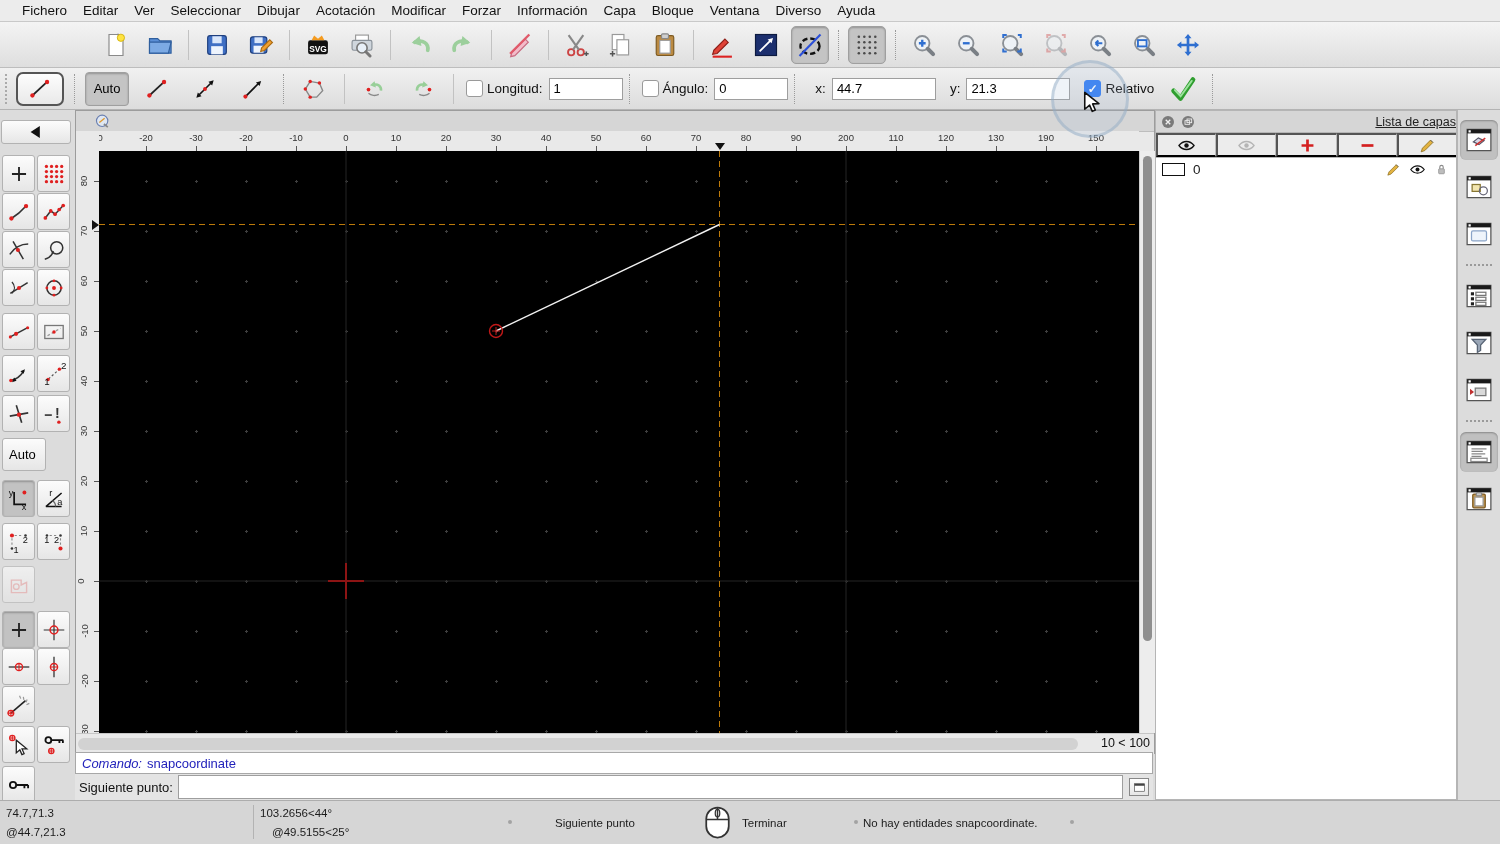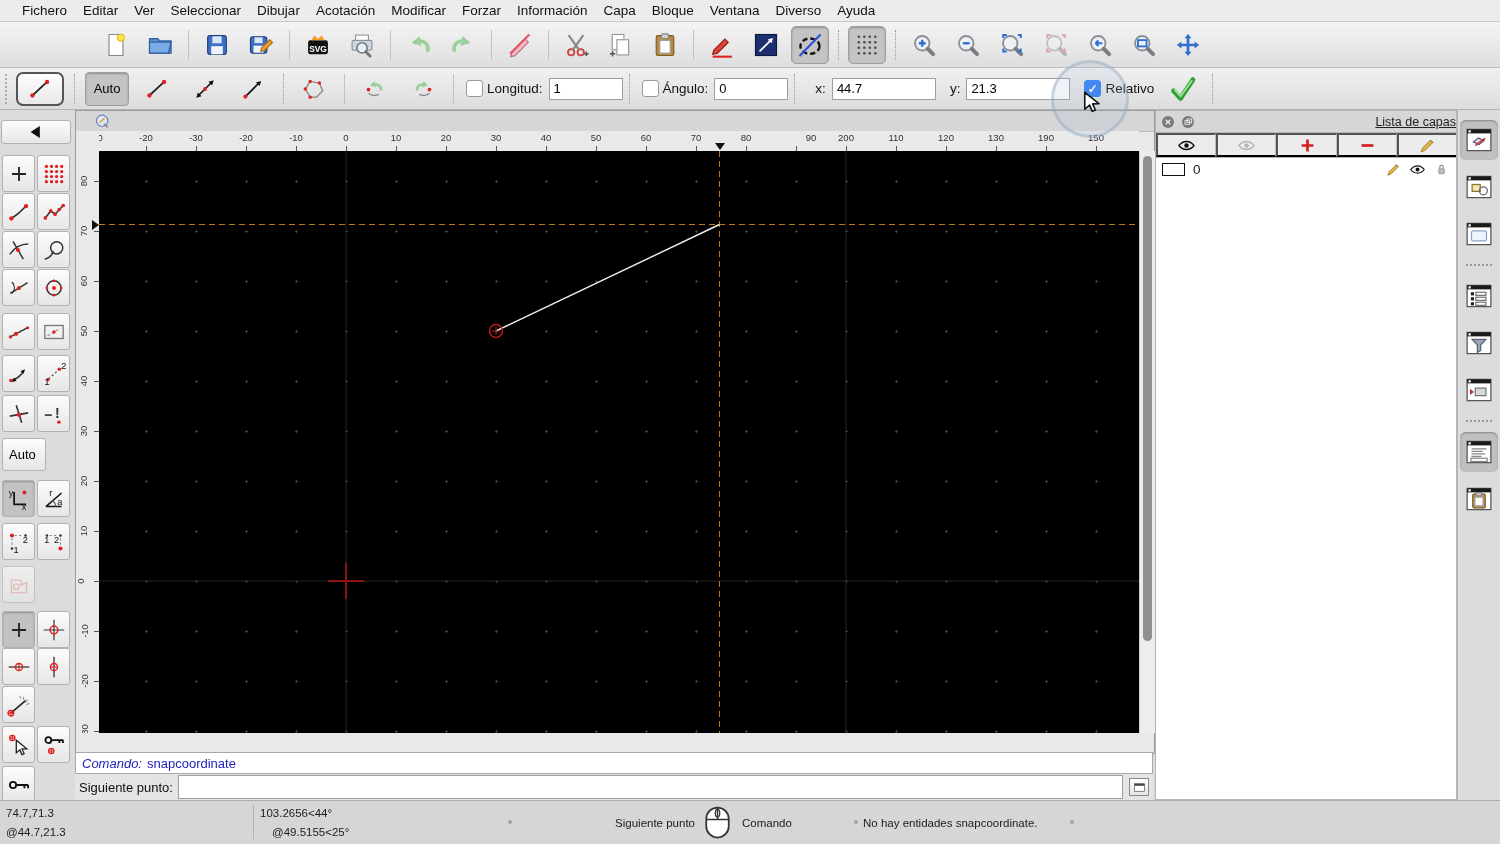--- a/index.html
+++ b/index.html
@@ -779,21 +779,21 @@
         <span class="hr-label" style="left:447px">40</span>
         <span class="hr-tick" style="left:447px"></span>
         <span class="hr-label" style="left:497px">50</span>
         <span class="hr-tick" style="left:497px"></span>
         <span class="hr-label" style="left:547px">60</span>
         <span class="hr-tick" style="left:547px"></span>
         <span class="hr-label" style="left:597px">70</span>
         <span class="hr-tick" style="left:597px"></span>
         <span class="hr-label" style="left:647px">80</span>
         <span class="hr-tick" style="left:647px"></span>
-        <span class="hr-label" style="left:712px">90</span>
+        <span class="hr-label" style="left:697px">90</span>
         <span class="hr-tick" style="left:697px"></span>
         <span class="hr-label" style="left:747px">200</span>
         <span class="hr-tick" style="left:747px"></span>
         <span class="hr-label" style="left:797px">110</span>
         <span class="hr-tick" style="left:797px"></span>
         <span class="hr-label" style="left:847px">120</span>
         <span class="hr-tick" style="left:847px"></span>
         <span class="hr-label" style="left:897px">130</span>
         <span class="hr-tick" style="left:897px"></span>
         <span class="hr-label" style="left:947px">190</span>
@@ -840,20 +840,24 @@
           <line x1="247" y1="412" x2="247" y2="448" stroke="#8d1414" stroke-width="2"></line>
           <line x1="397" y1="180" x2="620.5" y2="73.5" stroke="#f2f2f2" stroke-width="1.4"></line>
           <circle cx="397" cy="180" r="6.5" fill="none" stroke="#c01818" stroke-width="1.4"></circle>
           <line x1="393" y1="180" x2="401" y2="180" stroke="#c01818" stroke-width="1"></line>
           <line x1="397" y1="176" x2="397" y2="184" stroke="#c01818" stroke-width="1"></line>
         </svg>
     </div>
     <div id="vscroll">
       <div class="thumb"></div>
     </div>
+    <div id="bottomstrip">
+      <div id="hscroll-thumb"></div>
+      <span id="grid-status">10 &lt; 100</span>
+    </div>
   </div>
 
   <div id="layers-panel">
     <div id="lp-titlebar">
       <button class="lp-winbtn" id="lp-close">
           <svg viewBox="0 0 24 24" width="16" height="16">
             <circle cx="12" cy="12" r="9" fill="#7a7a7a"></circle>
             <path d="M8.6 8.6l6.8 6.8M15.4 8.6l-6.8 6.8" stroke="#f0f0f0" stroke-width="2"></path>
           </svg>
         </button>
@@ -1045,29 +1049,29 @@
       </button>
   </div>
 
   <div id="statusbar">
     <div class="sb-line" style="left:6px;top:6px">74.7,71.3</div>
     <div class="sb-line" style="left:6px;top:25px">@44.7,21.3</div>
     <div class="sb-div" style="left:253px"></div>
     <div class="sb-line" style="left:260px;top:6px">103.2656&lt;44°</div>
     <div class="sb-line" style="left:272px;top:25px">@49.5155&lt;25°</div>
     <div class="sb-dot" style="left:508px;top:19px"></div>
-    <div class="sb-line" style="left:555px;top:16px;width:140px;text-align:right">Siguiente punto</div>
+    <div class="sb-line" style="left:555px;top:16px;width:140px;">Siguiente punto</div>
     <span id="sb-mouse" style="position:absolute;left:705px;top:5px">
         <svg viewBox="0 0 20 26" width="25" height="33">
           <rect x="1" y="1" width="18" height="24" rx="9" fill="#fff" stroke="#333" stroke-width="1.4"></rect>
           <path d="M1 10.5h18M10 1v9.5" stroke="#333" stroke-width="1.2"></path>
           <ellipse cx="10" cy="5.5" rx="1.8" ry="3" fill="none" stroke="#333" stroke-width="1"></ellipse>
         </svg>
       </span>
-    <div class="sb-line" style="left:742px;top:16px">Comando</div>
+    <div class="sb-line" style="left:742px;top:16px">Terminar</div>
     <div class="sb-dot" style="left:854px;top:19px"></div>
     <div class="sb-line" style="left:863px;top:16px">No hay entidades snapcoordinate.</div>
     <div class="sb-dot" style="left:1070px;top:19px"></div>
   </div>
 
   <div id="cursor-ring" style="left: 1051px; top: 60px;"></div>
   <span id="cursor-arrow" style="left: 1078px; top: 89px;">
       <svg viewBox="0 0 24 24" width="27" height="27">
         <path d="M6 3v15l4.3-3.7 2.4 5.6 2.7-1.2-2.4-5.5 5.6-.1z" fill="#fff" stroke="#111" stroke-width="1.4" stroke-linejoin="round"></path>
       </svg>

